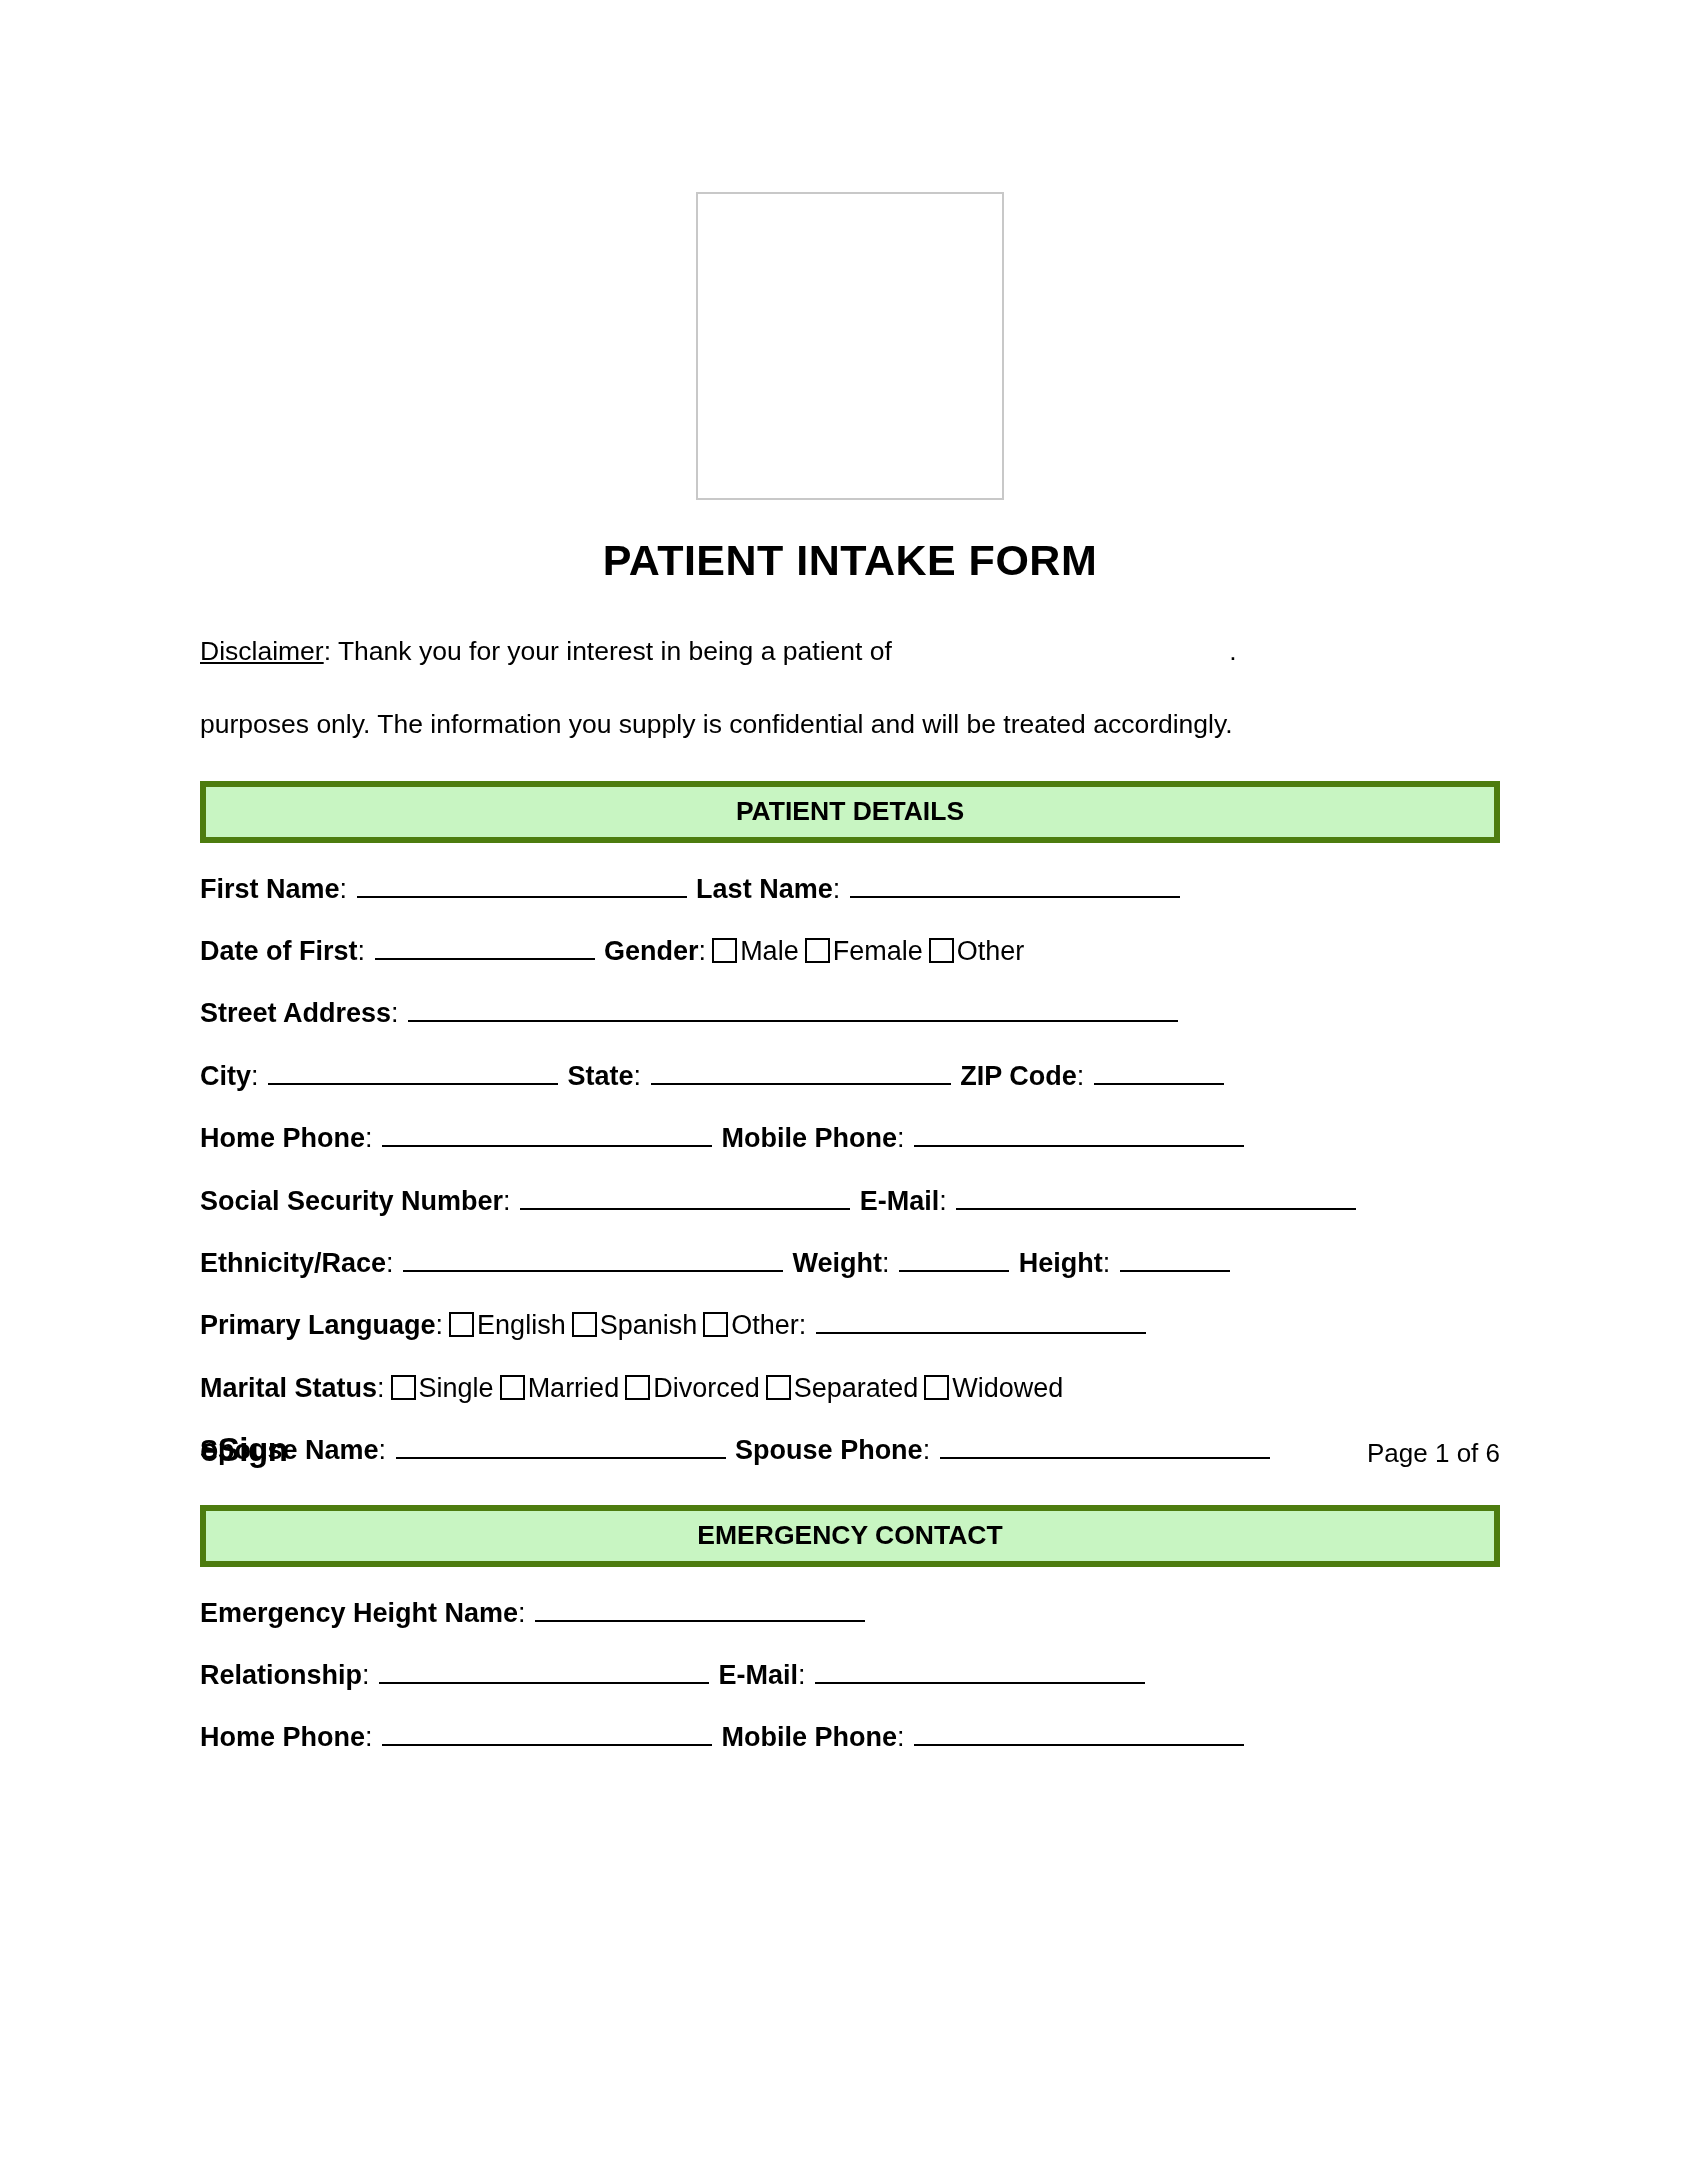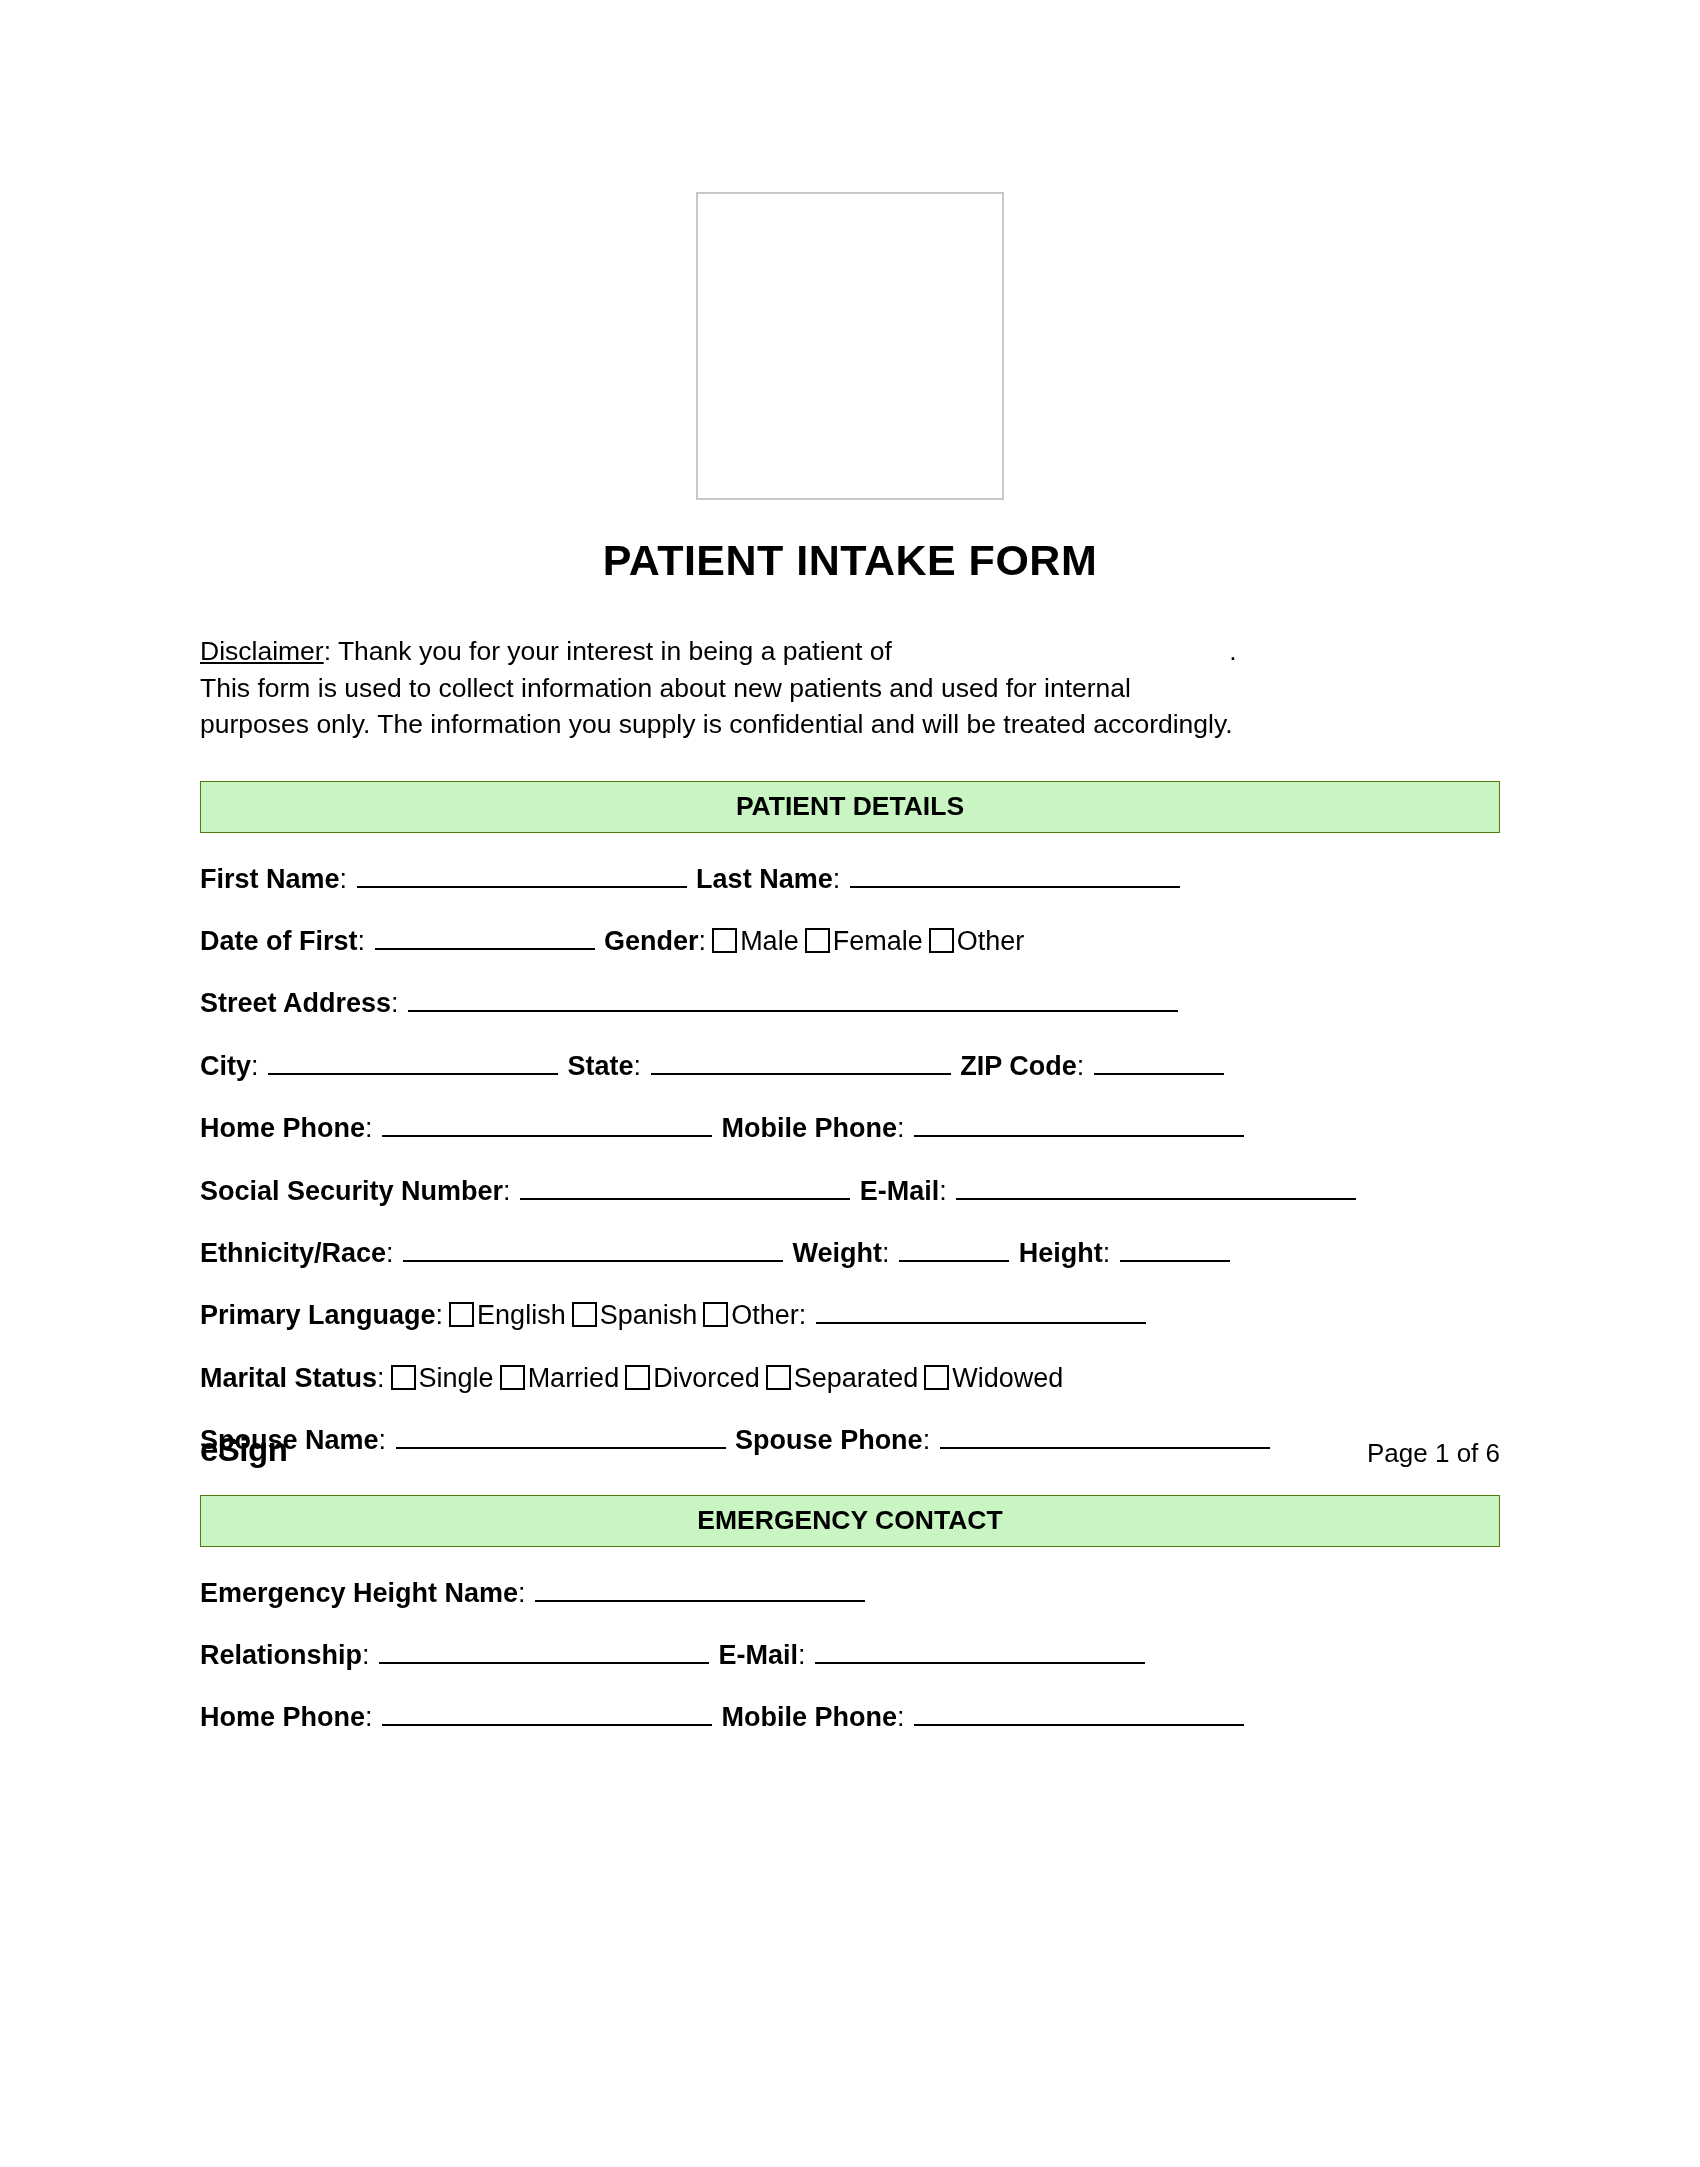--- a/index.html
+++ b/index.html
@@ -56,21 +56,21 @@
     text-decoration: underline;
   }
   .disclaimer .blank-inline {
     display: inline-block;
     width: 330px;
   }
 
   .section-bar {
     margin-top: 38px;
     background: #c8f5c2;
-    border: 1px solid #4d7c0f;
+    border: 6px solid #4d7c0f;
     text-align: center;
     font-weight: bold;
     font-size: 26.5px;
     padding: 9px 0 10px 0;
     box-sizing: border-box;
   }
 
   .field-row {
     font-size: 27px;
     margin-top: 30px;
@@ -138,21 +138,21 @@
 <div class="page">
   <div class="content">
 
     <div class="logo-box"></div>
 
     <h1 class="doc-title">PATIENT INTAKE FORM</h1>
 
     <div class="disclaimer">
       <span class="u">Disclaimer</span><span>: Thank you for your interest in being a patient of</span>
       <span class="blank-inline"></span><span>.</span><br>
-      <span>This form is used to collect information about new patients and used for internal</span><br>
+      <br>
       <span>purposes only. The information you supply is confidential and will be treated accordingly.</span>
     </div>
 
     <div class="section-bar">PATIENT DETAILS</div>
 
     <div class="field-row">
       <span class="lbl">First Name</span><span>:</span>
       <span class="line w-330"></span>
       <span class="lbl">Last Name</span><span>:</span>
       <span class="line w-330"></span>

